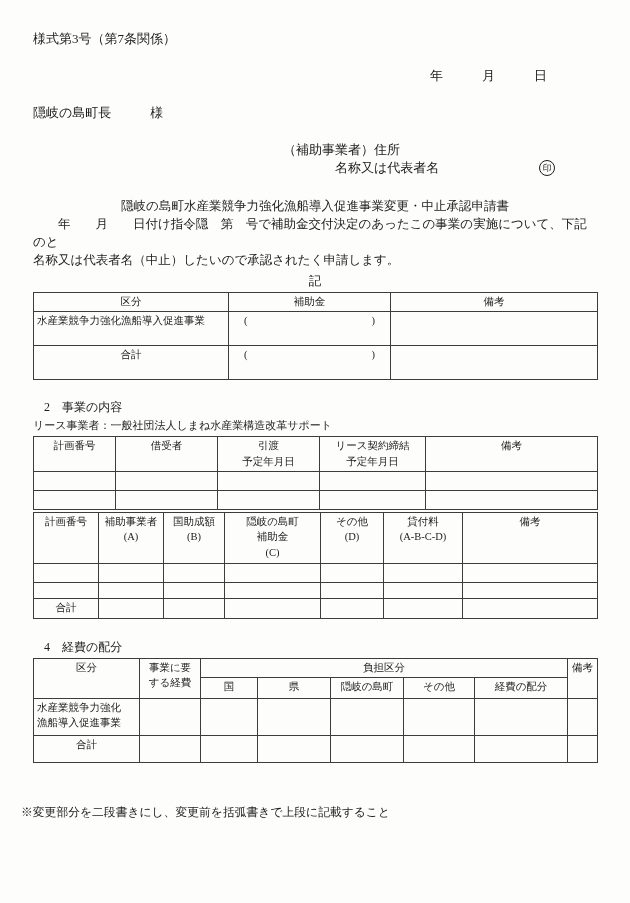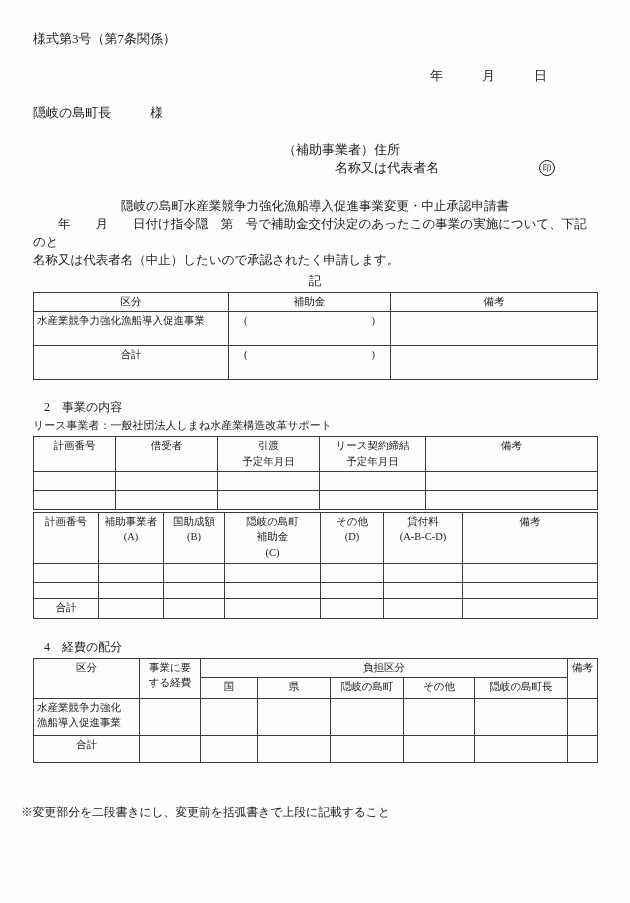--- a/index.html
+++ b/index.html
@@ -236,21 +236,21 @@
       <td rowspan="2" class="pre">事業に要
 する経費</td>
       <td colspan="5">負担区分</td>
       <td rowspan="2">備考</td>
     </tr>
     <tr class="hdr2">
       <td>国</td>
       <td>県</td>
       <td>隠岐の島町</td>
       <td>その他</td>
-      <td>隠岐の島町長</td>
+      <td>経費の配分</td>
     </tr>
     <tr class="row">
       <td class="left pre">水産業競争力強化
 漁船導入促進事業</td>
       <td></td>
           <td></td>
           <td></td>
           <td></td>
           <td></td>
           <td></td>

